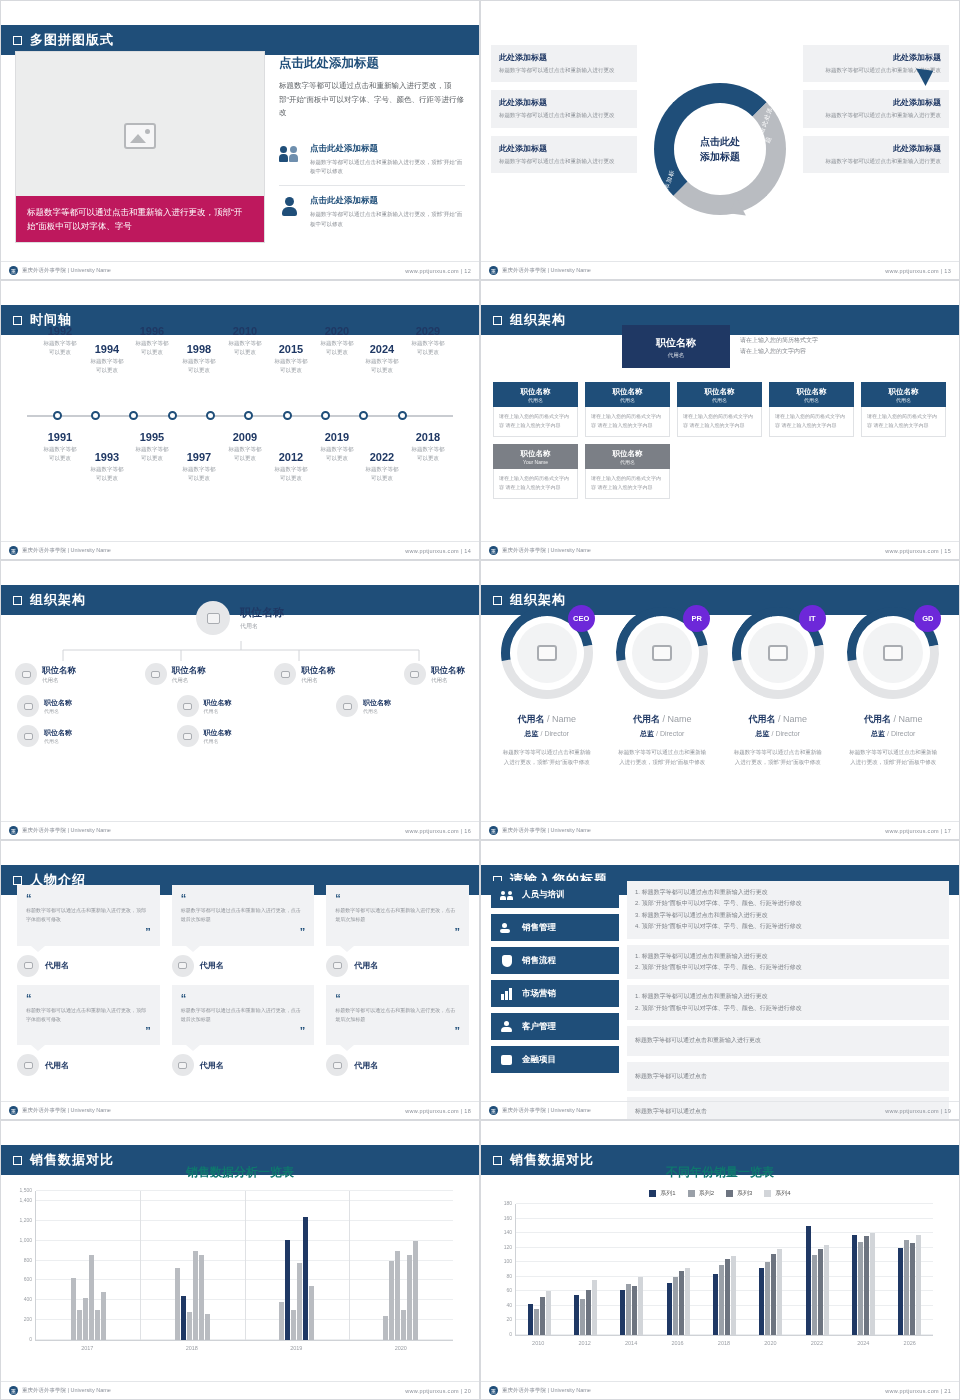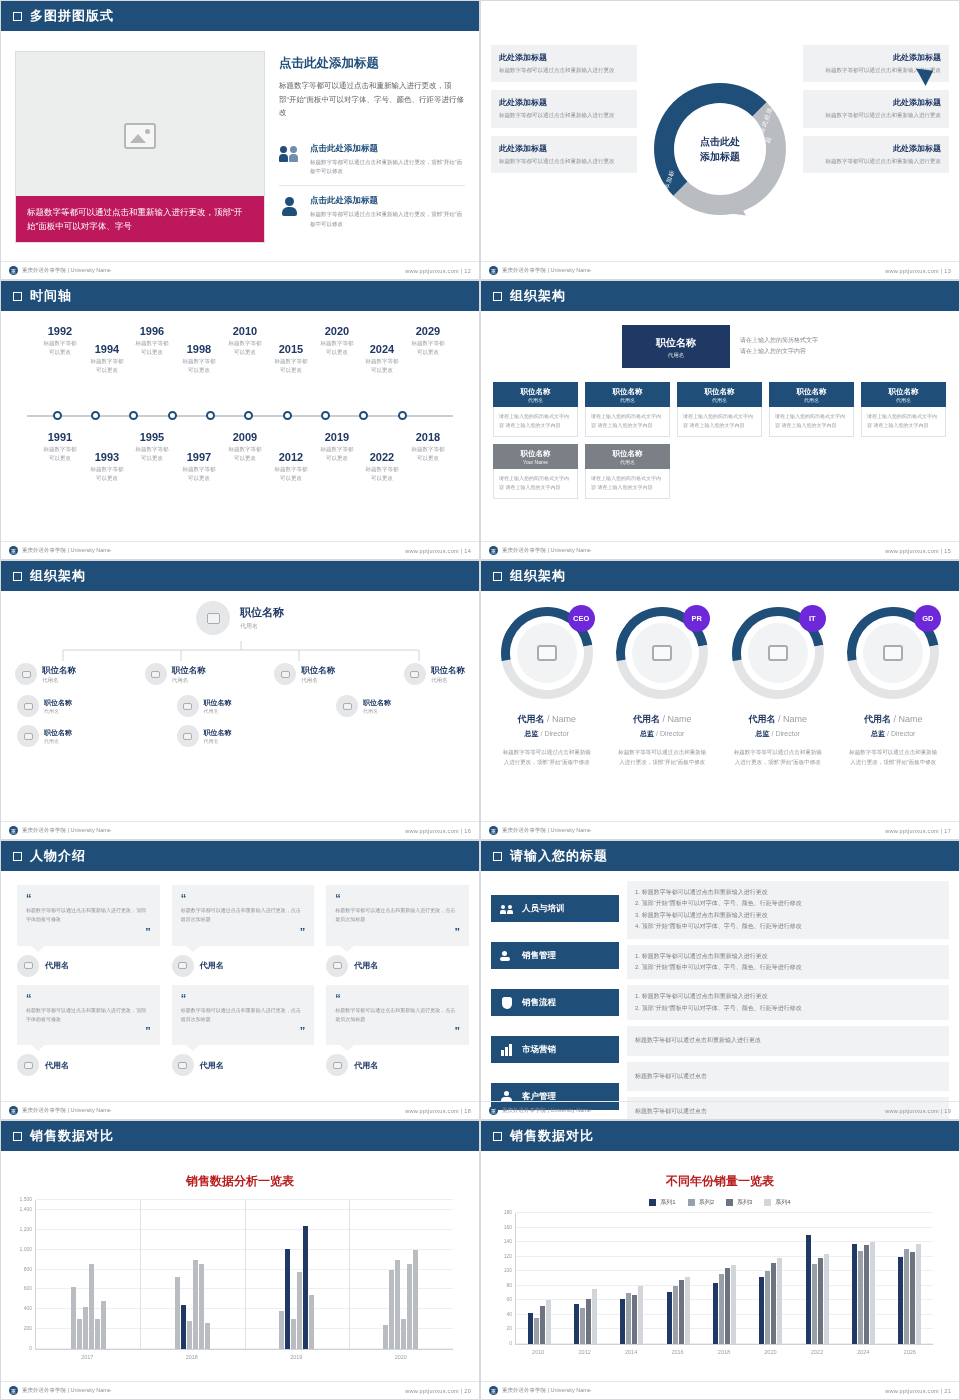--- a/index.html
+++ b/index.html
@@ -22,20 +22,21 @@
     border:1px solid #d7d9dd;
     overflow:hidden;
   }
   
   .s-head {
     height:30px;
     background:#1f4e79;
     display:flex; align-items:center;
     padding-left:12px;
     color:#fff;
+    margin-top:24px;
   }
   .s-head .sq {
     width:9px; height:9px;
     border:1.5px solid #ffffff;
     margin-right:8px;
     flex:0 0 auto;
   }
   .s-head .title {
     font-size:13px; font-weight:bold; letter-spacing:1px;
   }
@@ -226,30 +227,30 @@
   }
   .s7-ft { display:flex; align-items:center; gap:6px; margin-top:9px; }
   .s7-nm { font-size:8px; font-weight:bold; color:#1f3864; }
 
   
   .s8 { display:flex; padding:10px 10px 0 10px; gap:8px; }
   .s8-left { width:128px; display:flex; flex-direction:column; gap:6px; }
   .s8-btn {
     background:#1f4e79; color:#fff; height:27px;
     display:flex; align-items:center; gap:8px; padding-left:9px;
-    font-size:8.5px; font-weight:bold;margin-top:14px;
+    font-size:8.5px; font-weight:bold;
   }
   .s8-ic { width:14px;height:12px;flex:0 0 auto;position:relative; }
   .s8-ic i { position:absolute; background:#fff; }
   .s8-right { flex:1; display:flex; flex-direction:column; gap:6px; }
   .s8-pan { background:#f1f2f4; padding:6px 8px; }
   .s8-li { font-size:6px; color:#7d8187; line-height:1.9; display:flex; gap:4px; }
 
   
-  .ch-title { text-align:center; font-size:12px; font-weight:bold; color:#b91c1c; margin-top:22px; }
+  .ch-title { text-align:center; font-size:12px; font-weight:bold; color:#0f766e; margin-top:13px; }
   .ch-legend { display:flex; justify-content:center; gap:12px; margin-top:8px; }
   .ch-leg { display:flex; align-items:center; gap:4px; font-size:6px; color:#555; }
   .ch-leg .sw { width:7px; height:7px; }
   .plot { position:relative; margin:10px 26px 0 34px; height:150px; border-left:1px solid #cfd2d6; border-bottom:1px solid #cfd2d6; }
   .plot .gl { position:absolute; left:0; right:0; height:1px; background:#eceef0; }
   .plot .yl { position:absolute; right:100%; margin-right:4px; transform:translateY(-50%); font-size:5px; color:#9a9ea4; white-space:nowrap; }
   .bars { position:absolute; left:0; right:0; bottom:0; top:0; display:flex; align-items:flex-end; }
   .bargrp { flex:1; display:flex; align-items:flex-end; justify-content:center; gap:1px; height:100%; }
   .bar { width:5px; }
   .xlabels { display:flex; margin:4px 26px 0 34px; }

